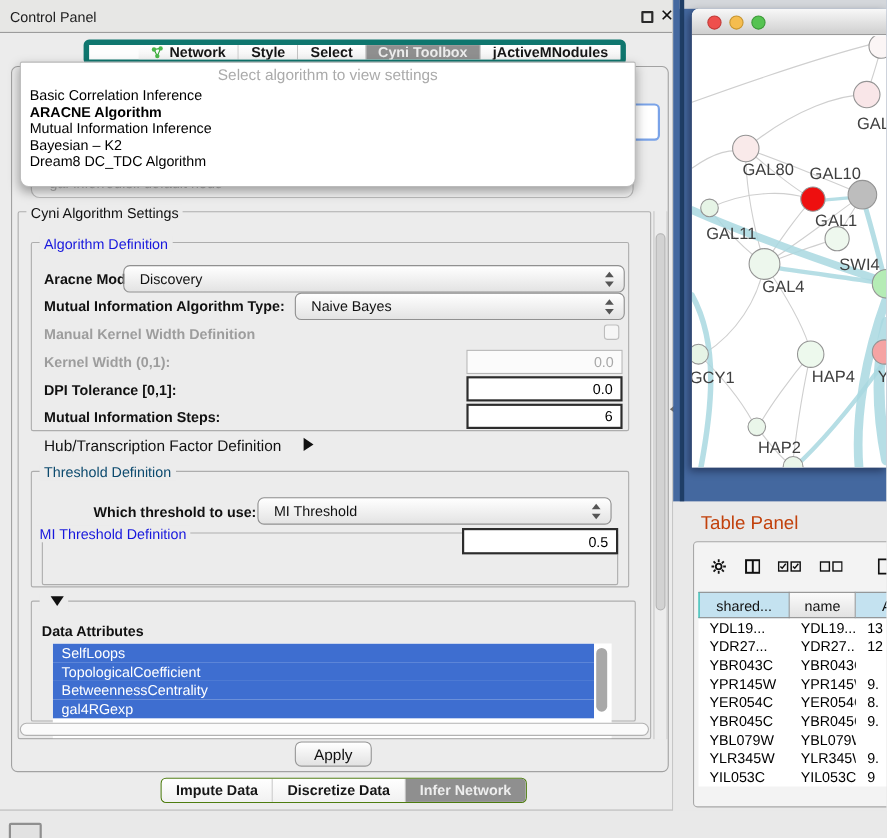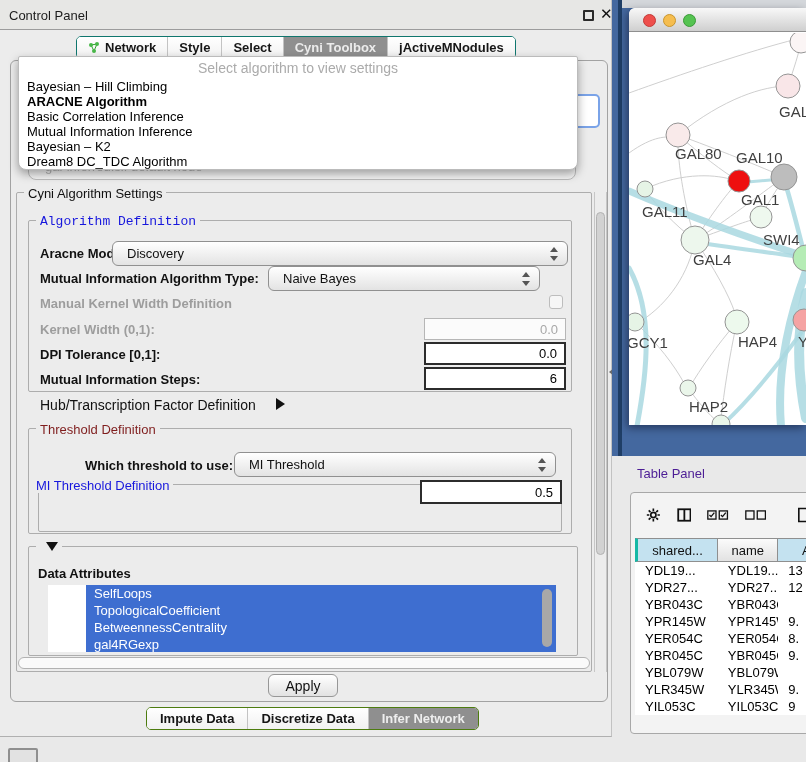--- a/index.html
+++ b/index.html
@@ -9,21 +9,21 @@
   .abs { position:absolute; }
 
   
   .control-panel { position:absolute; left:0; top:0; width:612px; height:737px; background:#ececec; border-right:1px solid #c2c2c2; border-bottom:1px solid #b0b0b0; }
   .cp-titlebar { position:absolute; left:0; top:0; width:100%; height:30px; background:#e7e7e5; border-bottom:1px solid #9c9c9c; }
   .cp-title { position:absolute; left:9px; top:8px; font-size:13px; color:#1c1c1c; }
   .cp-float { position:absolute; left:583px; top:10px; width:11px; height:11px; border:2px solid #2a2a2a; border-radius:1px; }
   .cp-close { position:absolute; left:600px; top:5px; font-size:15px; font-weight:bold; color:#111; }
 
   
-  .tabbar { position:absolute; left:76px; top:36px; height:23px; display:flex; border:1px solid #0f766e; border-radius:5px; background:#fdfdfd; overflow:hidden; }
+  .tabbar { position:absolute; left:76px; top:36px; height:23px; display:flex; border:5px solid #0f766e; border-radius:5px; background:#fdfdfd; overflow:hidden;padding-left:45px; }
   .tabbar .tab { display:flex; align-items:center; gap:5px; padding:0 11px; font-weight:600; font-size:13px; color:#161616; border-right:1px solid #c3c3c3; background:linear-gradient(#ffffff,#f1f1f1); white-space:nowrap; }
   .tabbar .tab:last-child { border-right:none; }
   .tabbar .tab.selected { background:#8f8f8f; color:#ececec;justify-content:flex-end; }
 
   
   .bottom-tabbar { position:absolute; left:146px; top:707px; height:23px; display:flex; border:1px solid #4d7c0f; border-radius:5px; background:#fdfdfd; overflow:hidden; }
   .bottom-tabbar .tab { display:flex; align-items:center; padding:0 13px; font-weight:600; font-size:13px; color:#161616; border-right:1px solid #c3c3c3; background:linear-gradient(#ffffff,#f1f1f1); white-space:nowrap; }
   .bottom-tabbar .tab:last-child { border-right:none; }
   .bottom-tabbar .tab.selected { background:#8f8f8f; color:#eeeeee; }
 
@@ -31,41 +31,41 @@
   .content-frame { position:absolute; left:10px; top:60px; width:598px; height:642px; border:1px solid #a2a2a2; border-radius:6px; background:#ececec; }
 
   
   .ghost-combo { position:absolute; left:28px; top:152px; width:548px; height:28px; border:1px solid #bcbcbc; border-radius:8px; background:#f4f4f4; color:#b4b4b4; display:flex; align-items:center; padding-left:16px; }
   .focus-box { position:absolute; left:572px; top:94px; width:28px; height:34px; background:#fff; border:2px solid #7aa3e8; border-radius:5px; }
 
   
   .fs { position:absolute; border:1px solid #adadad; border-radius:2px; }
   .fs-legend { position:absolute; background:#ececec; padding:0 4px; font-size:13px; color:#111; white-space:nowrap; }
   .legend-blue { color:#1717dd; }
-  .legend-green { color:#7f1d1d; }
+  .legend-green { color:#0c4a6e; }
 
   .lbl { position:absolute; font-weight:bold; font-size:13px; color:#111; white-space:nowrap; }
   .lbl.gray { color:#9d9d9d; }
   .lbl.normal { font-weight:normal; font-size:14px; }
 
   .combo { position:absolute; height:25px; border:1px solid #909090; border-radius:6px; background:linear-gradient(#ffffff,#e3e3e3); display:flex; align-items:center; padding-left:14px; font-size:13px; color:#111; }
   .stepper { position:absolute; right:9px; top:5px; width:9px; height:14px; }
   .stepper:before { content:""; position:absolute; left:1px; top:0; border-left:4px solid transparent; border-right:4px solid transparent; border-bottom:5px solid #555; }
   .stepper:after { content:""; position:absolute; left:1px; bottom:0; border-left:4px solid transparent; border-right:4px solid transparent; border-top:5px solid #555; }
 
   .tfield { position:absolute; background:#fff; display:flex; align-items:center; justify-content:flex-end; padding-right:7px; font-size:13px; }
   .tfield.enabled { border:2px solid #2c2c2c; color:#000; }
   .tfield.disabled { border:1px solid #b6b6b6; color:#a8a8a8; background:#fbfbfb; }
 
   .checkbox { position:absolute; width:14px; height:14px; border:1px solid #bdbdbd; border-radius:3px; background:#f6f6f6; }
 
   .tri-right { display:inline-block; width:0; height:0; border-top:6px solid transparent; border-bottom:6px solid transparent; border-left:9px solid #111; }
   .tri-down { display:inline-block; width:0; height:0; border-left:6px solid transparent; border-right:6px solid transparent; border-top:9px solid #111; }
 
-  .attr-list { position:absolute; left:48px; top:585px; width:508px; height:67px; background:#fff; overflow:hidden;padding-left:38px; }
+  .attr-list { position:absolute; left:48px; top:585px; width:508px; height:86px; background:#fff; overflow:hidden; }
   .attr-item { width:492px; height:17px; line-height:17px; background:#3e6ed0; color:#fff; padding-left:8px; font-size:13px; white-space:nowrap; }
   .attr-scroll { position:absolute; left:494px; top:4px; width:10px; height:58px; background:#a8a8a8; border-radius:5px; }
 
   .vscroll-track { position:absolute; left:594px; top:192px; width:13px; height:480px; background:#ececec; border-left:1px solid #c6c6c6; border-right:1px solid #c6c6c6; }
   .vscroll-thumb { position:absolute; left:1px; top:20px; width:9px; height:343px; background:#d2d2d2; border:1px solid #b2b2b2; border-radius:5px; }
   .hscroll-pill { position:absolute; left:18px; top:657px; width:572px; height:12px; background:#fafafa; border:1px solid #b2b2b2; border-radius:6px; }
 
   .apply-btn { position:absolute; left:268px; top:674px; width:70px; height:23px; border:1px solid #979797; border-radius:6px; background:linear-gradient(#ffffff,#e2e2e2); display:flex; align-items:center; justify-content:center; font-size:14px; color:#111; }
 
   
@@ -81,27 +81,27 @@
   .net-window { position:absolute; left:17px; top:8px; width:177px; height:417px; border-radius:6px 0 0 0; box-shadow:-2px 3px 8px rgba(0,0,20,0.45); background:#fff; overflow:hidden; }
   .net-titlebar { position:absolute; left:0; top:0; width:100%; height:24px; background:linear-gradient(#f8f8f8,#cfcfcf); border-bottom:1px solid #8f8f8f; border-radius:6px 0 0 0; }
   .tl { position:absolute; top:6px; width:13px; height:13px; border-radius:50%; }
   .tl.red { left:14px; background:#ee4f4c; border:1px solid #c23b38; }
   .tl.yellow { left:34px; background:#f5bd4f; border:1px solid #c8952e; }
   .tl.green { left:54px; background:#55c351; border:1px solid #3b9a38; }
   .net-canvas { position:absolute; left:0; top:25px; width:177px; height:392px; background:#fff; }
 
   
   .table-region { position:absolute; left:612px; top:456px; width:194px; height:306px; background:#e9e9e9; }
-  .tp-title { position:absolute; left:25px; top:10px; font-size:13px; color:#4c1d95; }
+  .tp-title { position:absolute; left:25px; top:10px; font-size:17px; color:#c2410c; }
   .tp-box { position:absolute; left:18px; top:36px; width:182px; height:242px; background:#f3f3f3; border:1px solid #a8a8a8; border-radius:4px; overflow:hidden; }
   .tp-toolbar { position:absolute; left:0; top:0; width:100%; height:44px; display:flex; align-items:center; gap:16px; padding-left:15px; }
   .tp-table { position:absolute; left:4px; top:45px; width:200px; }
   .tp-header { display:flex; height:24px; }
   .tp-th { border:1px solid #8f8f8f; border-left:none; display:flex; align-items:center; justify-content:center; font-size:13px; color:#111; background:#c4e2f0; }
-  .tp-th:first-child { border-left:3px solid #14b8a6; }
+  .tp-th:first-child { border-left:1px solid #14b8a6; }
   .tp-th.plain { background:linear-gradient(#fbfbfb,#e2e2e2); }
   .tp-rows { background:#fff; }
   .tp-row { display:flex; height:17px; line-height:17px; font-size:13px; color:#000; }
   .tp-td { padding-left:10px; white-space:nowrap; overflow:hidden; }
 
   
   .divider-arrow { position:absolute; left:609px; top:368px; width:0; height:0; border-top:4px solid transparent; border-bottom:4px solid transparent; border-right:5px solid #6a6a6a; }
   .bottom-strip { position:absolute; left:0; top:737px; width:806px; height:25px; background:#e9e9e9; }
   .mini-btn { position:absolute; left:8px; top:748px; width:30px; height:18px; background:#e2e2e2; border:2px solid #8f8f8f; border-radius:2px; }
 
@@ -151,30 +151,30 @@
 
     <div class="focus-box"></div>
     <div class="ghost-combo">
       <span>gal-inferred.sif default node</span>
     </div>
 
     <div class="fs" style="left:16px; top:192px; width:576px; height:480px;"></div>
     <span class="fs-legend" style="left:24px; top:186px;">Cyni Algorithm Settings</span>
 
     <div class="fs" style="left:28px; top:220px; width:544px; height:172px;"></div>
-    <span class="fs-legend legend-blue" style="left:36px; top:214px;font-family:Liberation Mono, monospace;">Algorithm Definition</span>
+    <span class="fs-legend legend-blue" style="left:36px; top:214px;">Algorithm Definition</span>
 
     <span class="lbl" style="left:40px; top:246px;">Aracne Mode:</span>
     <div class="combo" style="left:112px; top:241px; width:456px;">
       <span>Discovery</span>
       <span class="stepper"></span>
     </div>
 
     <span class="lbl" style="left:40px; top:271px;">Mutual Information Algorithm Type:</span>
-    <div class="combo" style="left:268px; top:266px; width:272px;">
+    <div class="combo" style="left:268px; top:266px; width:300px;">
       <span>Naive Bayes</span>
       <span class="stepper"></span>
     </div>
 
     <span class="lbl gray" style="left:40px; top:296px;">Manual Kernel Width Definition</span>
     <span class="checkbox" style="left:549px; top:295px;"></span>
 
     <span class="lbl gray" style="left:40px; top:322px;">Kernel Width (0,1):</span>
     <div class="tfield disabled" style="left:424px; top:318px; width:142px; height:22px;">
       <span>0.0</span>
@@ -233,23 +233,22 @@
     </div>
 
     <div class="bottom-tabbar" id="bottom-tabs">
         <div class="tab">Impute Data</div>
         <div class="tab">Discretize Data</div>
         <div class="tab selected">Infer Network</div>
       </div>
 
     <div class="algo-popup" id="algo-popup">
       <div class="algo-placeholder">Select algorithm to view settings</div>
-    <div class="algo-item">Bayesian – Hill Climbing</div>
+        <div class="algo-item">Basic Correlation Inference</div>
         <div class="algo-item selected">ARACNE Algorithm</div>
-        <div class="algo-item">Basic Correlation Inference</div>
         <div class="algo-item">Mutual Information Inference</div>
         <div class="algo-item">Bayesian – K2</div>
         <div class="algo-item">Dream8 DC_TDC Algorithm</div>
       </div>
   </div>
 
   <div class="divider-arrow"></div>
 
   <div class="net-region">
     <div class="net-topstrip"></div>

